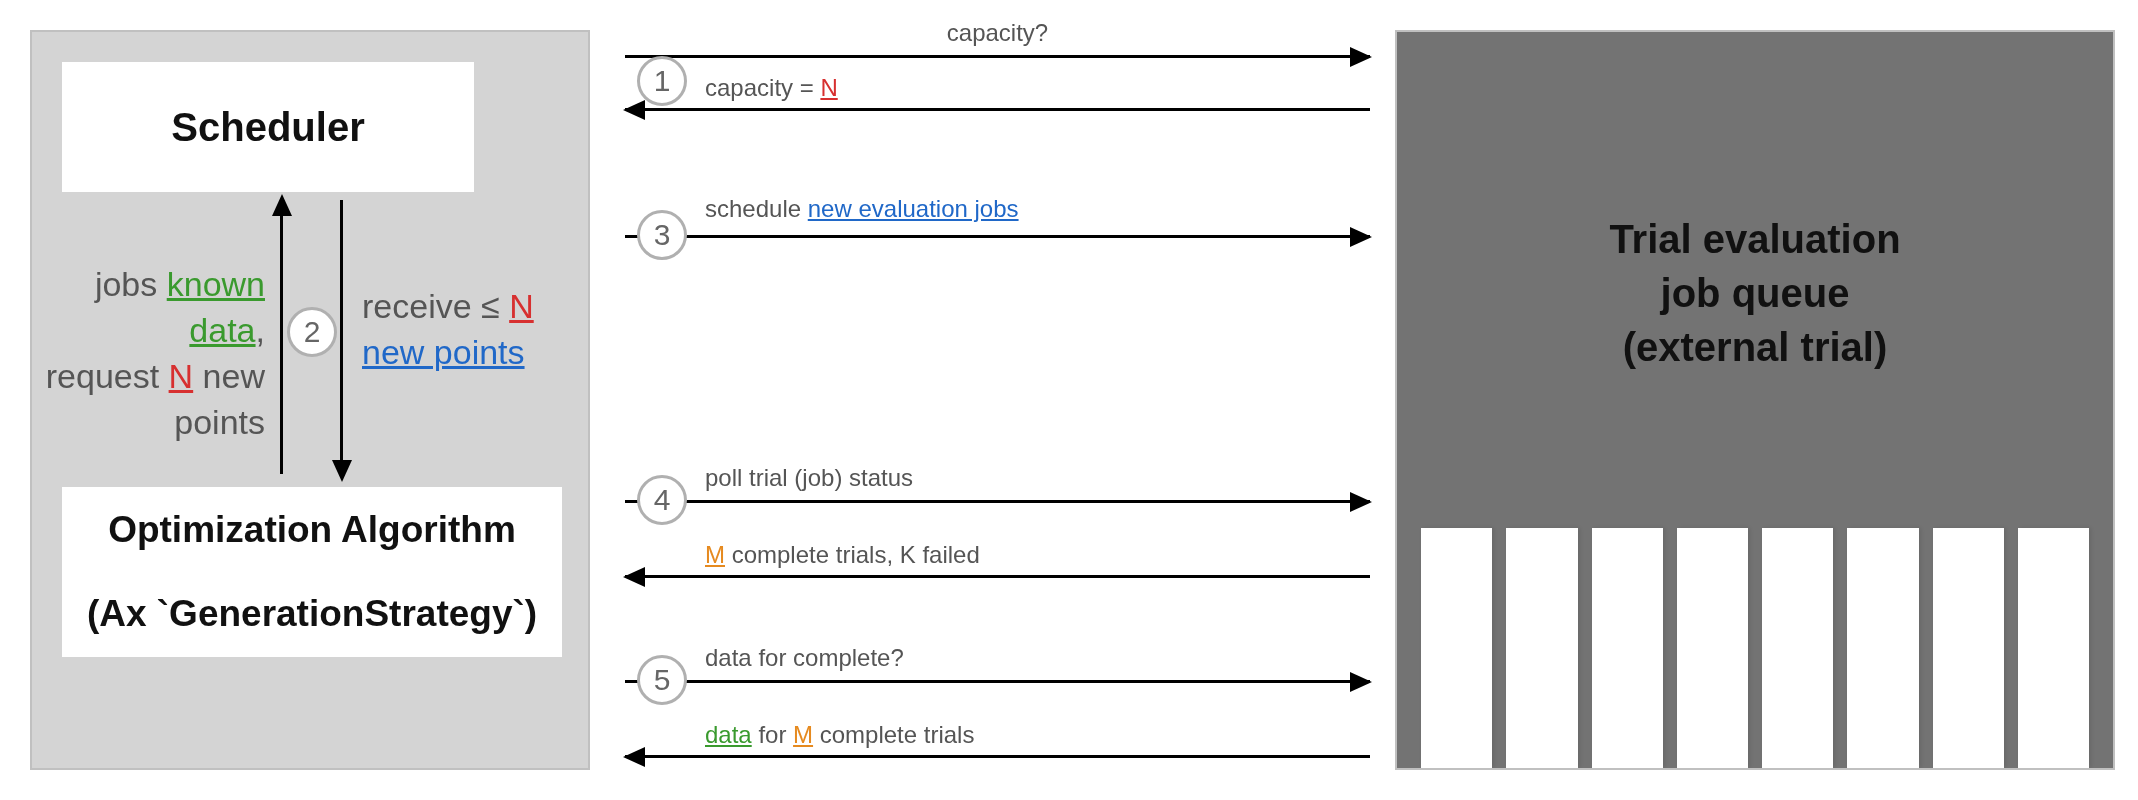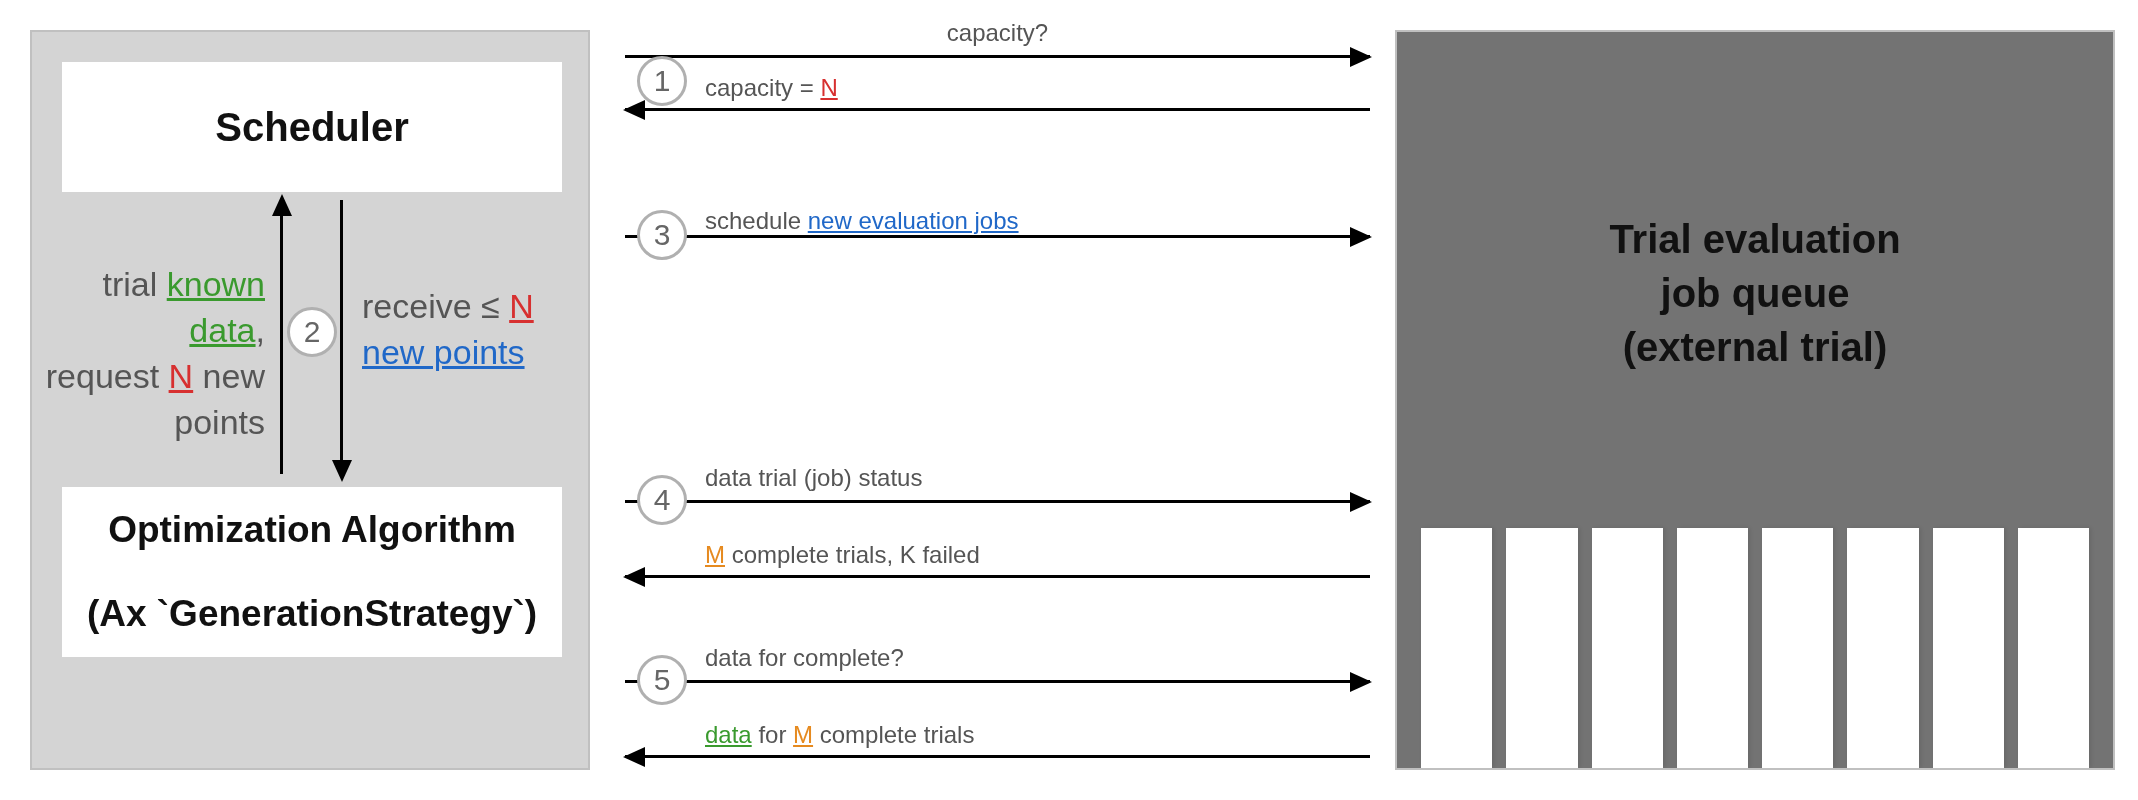--- a/index.html
+++ b/index.html
@@ -18,21 +18,21 @@
     top: 30px;
     width: 560px;
     height: 740px;
     background: #d4d4d4;
     border: 2px solid #c0c0c0;
   }
   .scheduler-box {
     position: absolute;
     left: 30px;
     top: 30px;
-    width: 500px;
+    width: 412px;
     height: 130px;
     background: #fff;
     display: flex;
     align-items: center;
     justify-content: center;
     font-weight: 700;
     font-size: 40px;
     color: #111;
   }
   .algo-box {
@@ -170,21 +170,21 @@
   <div class="arrowhead-up" style="left:240px; top:162px;"></div>
 
   <div class="arrow-line" style="left:308px; top:168px; width:3px; height:260px;"></div>
   <div class="arrowhead-down" style="left:300px; top:428px;"></div>
 
   <div class="step-circle" style="left:255px; top:275px;">
     <span>2</span>
   </div>
 
   <div class="label label-right" style="left:8px; top:230px; width:225px;">
-    <span>trial </span><span class="green-ul">known data</span><span>,</span><br>
+    <span>jobs </span><span class="green-ul">known data</span><span>,</span><br>
     <span>request </span><span class="red-ul">N</span><span> new</span><br>
     <span>points</span>
   </div>
 
   <div class="label label-left" style="left:330px; top:252px; width:220px;">
     <span>receive ≤ </span><span class="red-ul">N</span><br>
     <span class="blue-ul">new points</span>
   </div>
 </div>
 
@@ -216,32 +216,32 @@
   <div class="arrowhead-left" style="left:-2px; top:-8px;"></div>
   <div class="harrow-label-above" style="bottom:6px;">
     <span>capacity = </span><span class="red-ul">N</span>
   </div>
   <div class="step-circle" style="left:12px; top:-52px;">
     <span>1</span>
   </div>
 </div>
 
 <div class="harrow-group" style="top:235px;">
-  <div class="harrow-label-above" style="bottom:0;">
+  <div class="harrow-label-above" style="bottom:12px;">
     <span>schedule </span><span class="blue-ul">new evaluation jobs</span>
   </div>
   <div class="harrow-line" style="top:0;"></div>
   <div class="arrowhead-right" style="left:725px; top:-8px;"></div>
   <div class="step-circle" style="left:12px; top:-25px;">
     <span>3</span>
   </div>
 </div>
 
 <div class="harrow-group" style="top:500px;">
-  <div class="harrow-label-above">data trial (job) status</div>
+  <div class="harrow-label-above">poll trial (job) status</div>
   <div class="harrow-line" style="top:0;"></div>
   <div class="arrowhead-right" style="left:725px; top:-8px;"></div>
   <div class="step-circle" style="left:12px; top:-25px;">
     <span>4</span>
   </div>
 </div>
 <div class="harrow-group" style="top:575px;">
   <div class="harrow-label-above" style="bottom:6px;">
     <span class="orange-ul">M</span><span> complete trials, K failed</span>
   </div>

